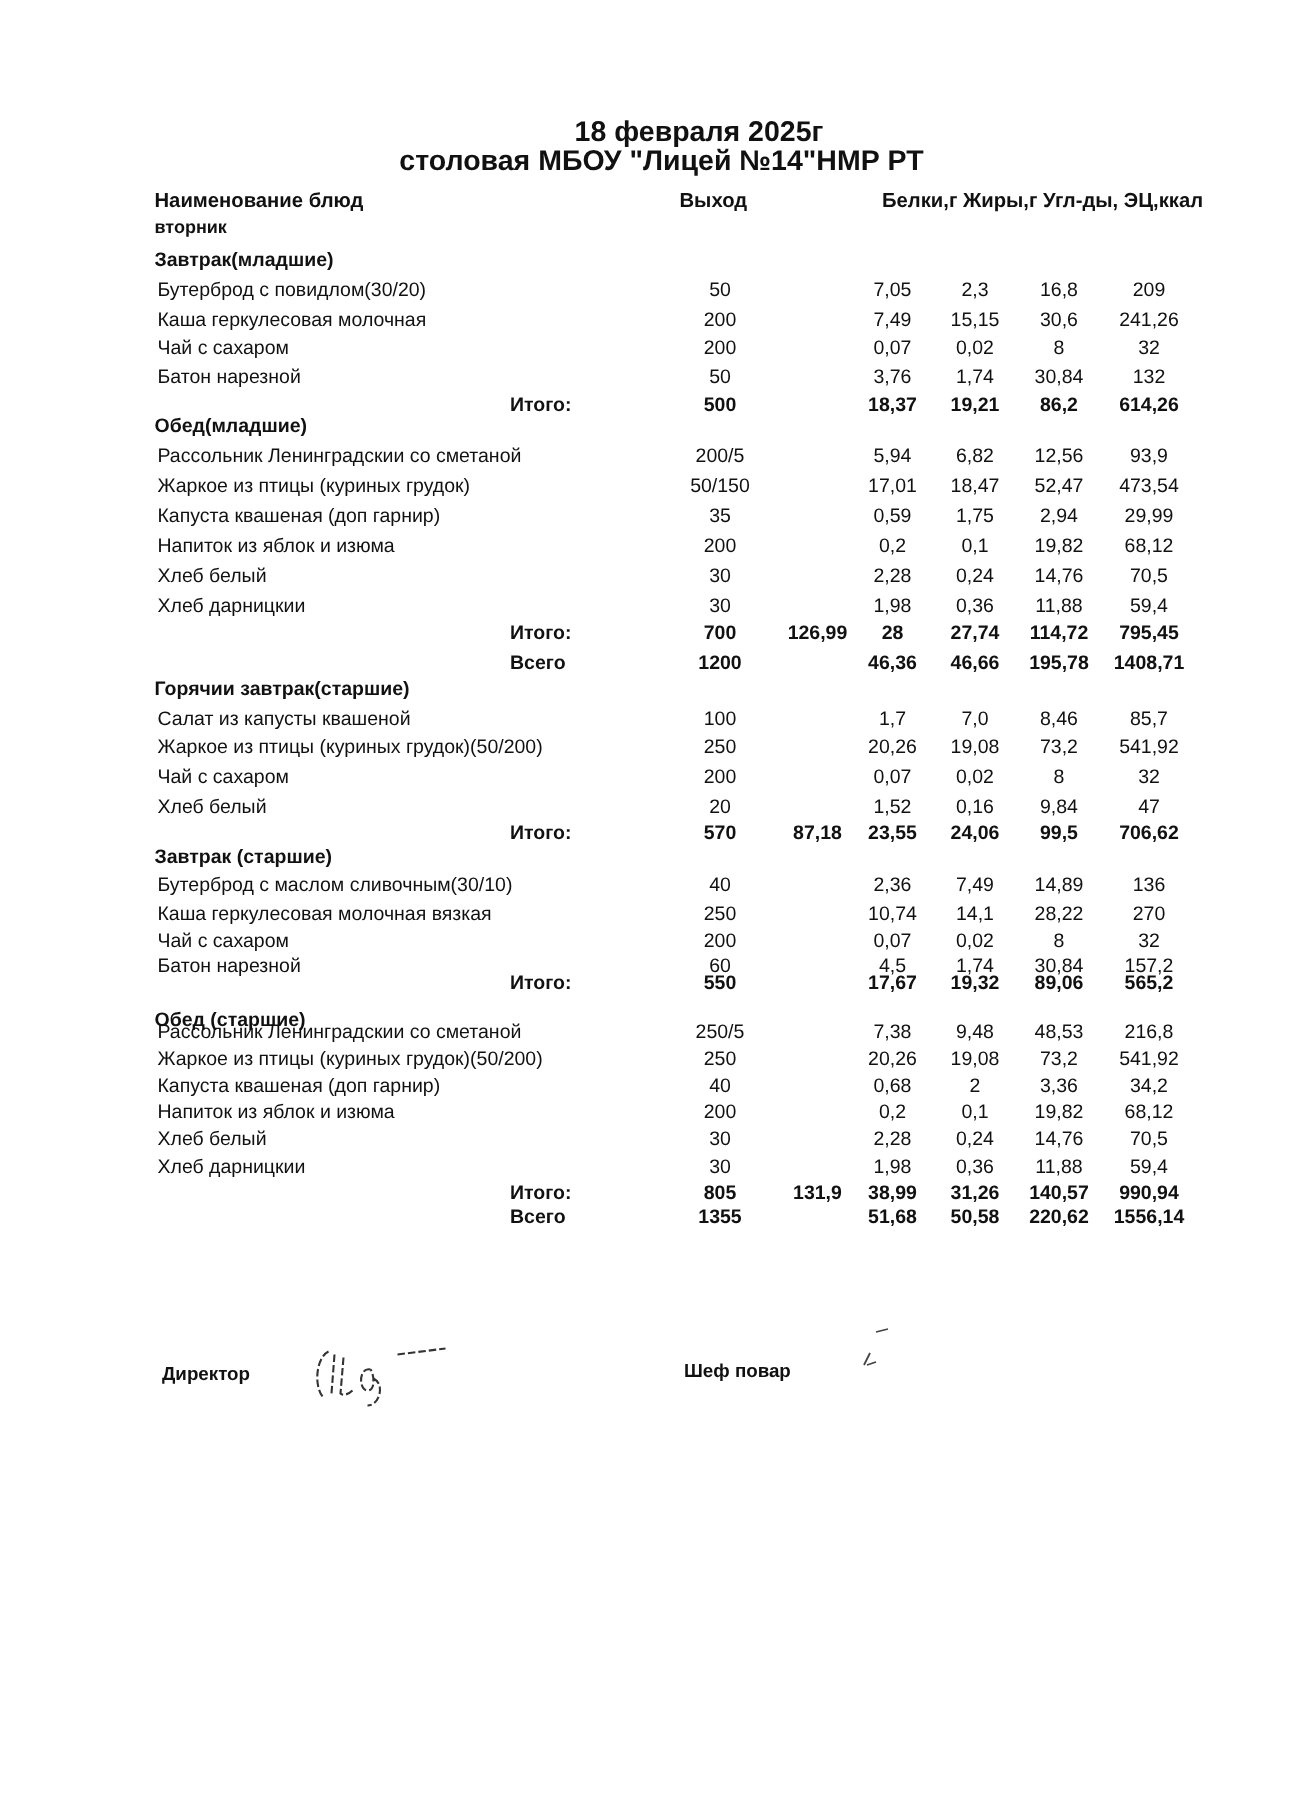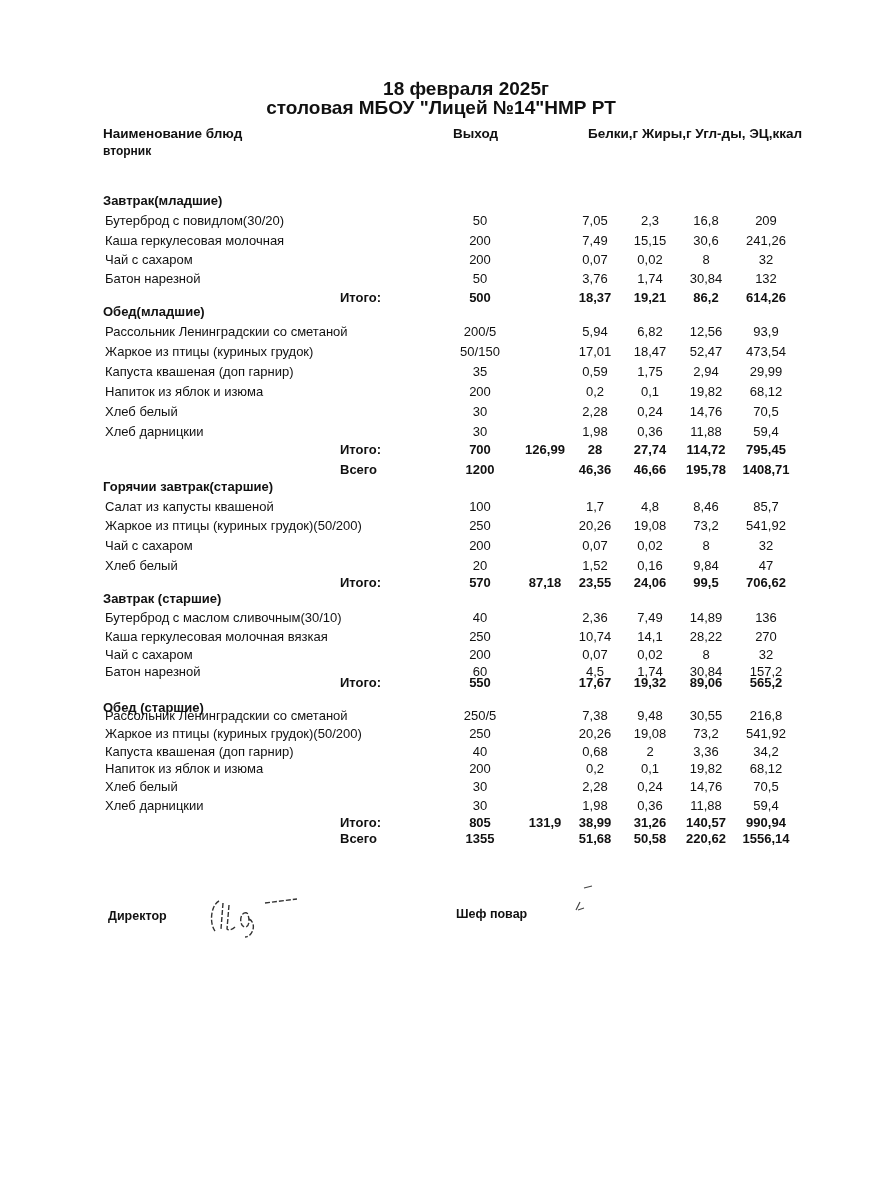--- a/index.html
+++ b/index.html
@@ -4,21 +4,21 @@
 <style>
   html, body { margin:0; padding:0; background:#ffffff; }
   body { width:872px; height:1200px; position:relative; overflow:hidden;
          font-family:"Liberation Sans", sans-serif; color:#111; }
   .title1 { position:absolute; left:0; width:872px; top:78px; text-align:center;
             font-size:19px; font-weight:bold; padding-left:60px; box-sizing:border-box; }
   .title2 { position:absolute; left:0; width:872px; top:97px; text-align:center;
             font-size:19px; font-weight:bold; padding-left:10px; box-sizing:border-box; }
   .hdr { position:absolute; top:126px; font-size:13.5px; font-weight:bold; }
   .sub { position:absolute; font-size:12px; font-weight:bold; left:103px; }
-  .row { position:absolute; left:0; width:872px; height:18px; font-size:13px;margin-top:28px; }
+  .row { position:absolute; left:0; width:872px; height:18px; font-size:13px; }
   .row > span { position:absolute; top:0; white-space:nowrap; }
   .name { left:105px; }
   .section { left:103px; font-weight:bold; }
   .lbl { left:340px; }
   .c { text-align:center; width:60px; }
   .yield { left:450px; }
   .extra { left:515px; }
   .p { left:565px; }
   .f { left:620px; }
   .cb { left:676px; }
@@ -151,21 +151,21 @@
       <span class="c cb">195,78</span>
       <span class="c k">1408,71</span>
     </div>
     <div class="row" style="top: 451px;">
       <span class="section">Горячии завтрак(старшие)</span>
     </div>
     <div class="row" style="top: 471px;">
       <span class="name">Салат из капусты квашеной</span>
       <span class="c yield">100</span>
       <span class="c p">1,7</span>
-      <span class="c f">4,8</span>
+      <span class="c f">7,0</span>
       <span class="c cb">8,46</span>
       <span class="c k">85,7</span>
     </div>
     <div class="row" style="top: 490px;">
       <span class="name">Жаркое из птицы (куриных грудок)(50/200)</span>
       <span class="c yield">250</span>
       <span class="c p">20,26</span>
       <span class="c f">19,08</span>
       <span class="c cb">73,2</span>
       <span class="c k">541,92</span>
@@ -240,21 +240,21 @@
       <span class="c k">565,2</span>
     </div>
     <div class="row" style="top: 672px;">
       <span class="section">Обед (старшие)</span>
     </div>
     <div class="row" style="top: 680px;">
       <span class="name">Рассольник Ленинградскии со сметаной</span>
       <span class="c yield">250/5</span>
       <span class="c p">7,38</span>
       <span class="c f">9,48</span>
-      <span class="c cb">30,55</span>
+      <span class="c cb">48,53</span>
       <span class="c k">216,8</span>
     </div>
     <div class="row" style="top: 698px;">
       <span class="name">Жаркое из птицы (куриных грудок)(50/200)</span>
       <span class="c yield">250</span>
       <span class="c p">20,26</span>
       <span class="c f">19,08</span>
       <span class="c cb">73,2</span>
       <span class="c k">541,92</span>
     </div>

